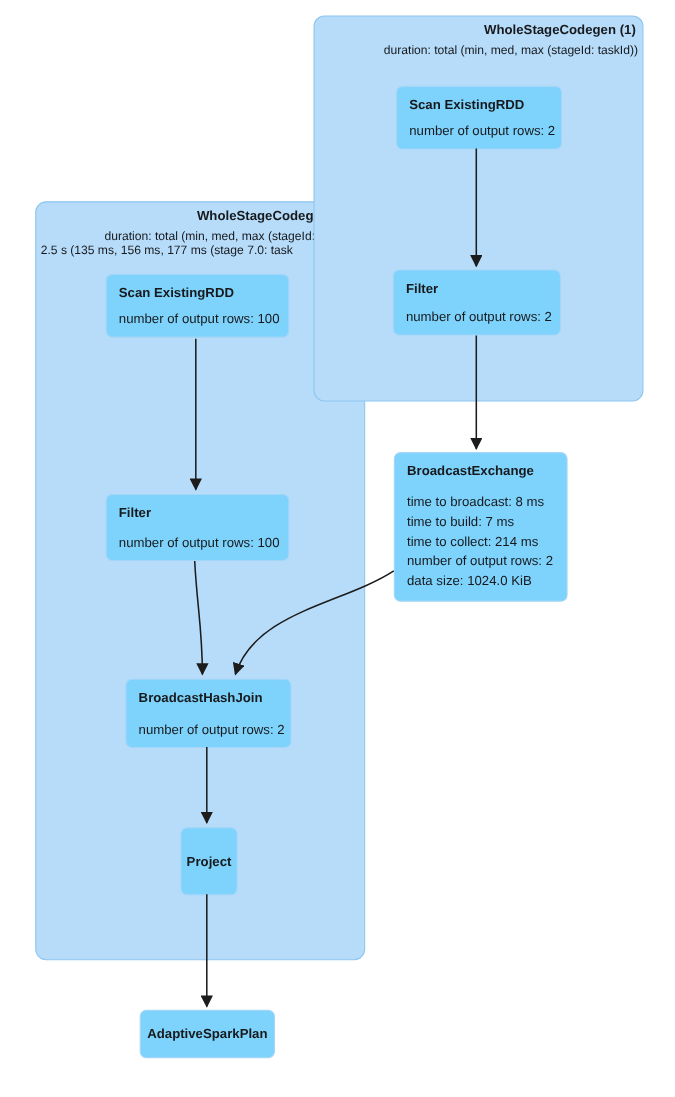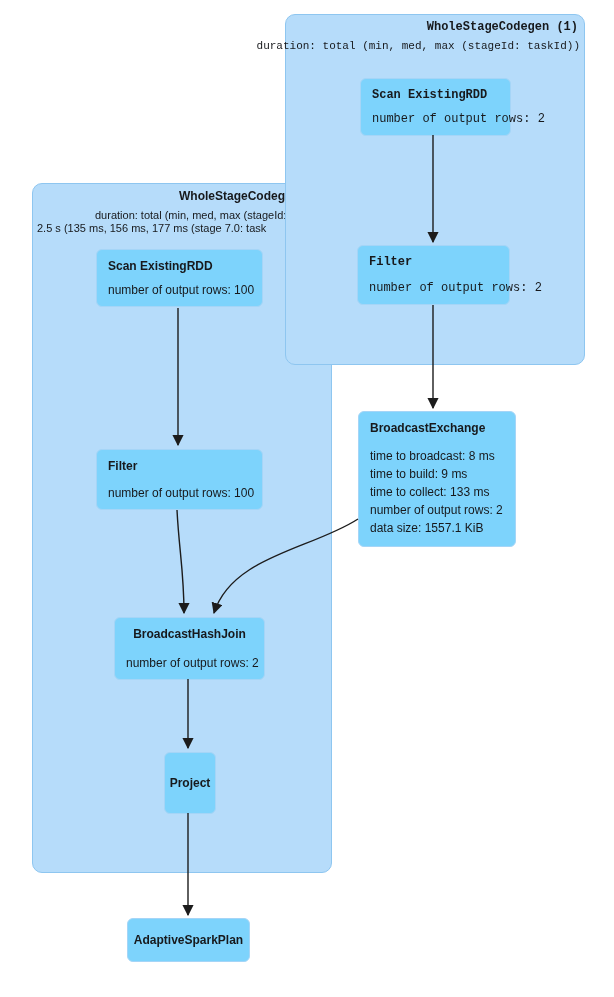--- a/index.html
+++ b/index.html
@@ -73,55 +73,55 @@
     <div class="node" style="left:63px; top:65px; width:167px; height:58px;">
       <div class="node-title">Scan ExistingRDD</div>
       <div class="node-metric">number of output rows: 100</div>
     </div>
 
     <div class="node" style="left:63px; top:265px; width:167px; height:61px;">
       <div class="node-title">Filter</div>
       <div class="node-metric">number of output rows: 100</div>
     </div>
 
-    <div class="node" style="left:81px; top:433px; width:151px; height:63px;text-align:center;">
+    <div class="node" style="left:81px; top:433px; width:151px; height:63px;">
       <div class="node-title">BroadcastHashJoin</div>
       <div class="node-metric">number of output rows: 2</div>
     </div>
 
     <div class="node center" style="left:131px; top:568px; width:52px; height:62px;">
       <div class="node-title">Project</div>
     </div>
   </div>
 
-  <div class="cluster" style="left:285px; top:14px; width:300px; height:351px;font-family:Liberation Mono, monospace;">
+  <div class="cluster" style="left:285px; top:14px; width:300px; height:351px;">
     <span class="cluster-title" style="right:6px; top:5px;">WholeStageCodegen (1)</span>
     <div class="cluster-dur right-align" style="right:4px; top:25px;">
       <div>duration: total (min, med, max (stageId: taskId))</div>
     </div>
 
     <div class="node" style="left:74px; top:63px; width:151px; height:58px;">
       <div class="node-title">Scan ExistingRDD</div>
       <div class="node-metric">number of output rows: 2</div>
     </div>
 
     <div class="node" style="left:71px; top:230px; width:153px; height:60px;">
       <div class="node-title">Filter</div>
       <div class="node-metric">number of output rows: 2</div>
     </div>
   </div>
 
   <div class="node" style="left:358px; top:411px; width:158px; height:136px;">
     <div class="node-title">BroadcastExchange</div>
     <div class="metrics">
       <div class="node-metric">time to broadcast: 8 ms</div>
-      <div class="node-metric">time to build: 9 ms</div>
-      <div class="node-metric">time to collect: 133 ms</div>
+      <div class="node-metric">time to build: 7 ms</div>
+      <div class="node-metric">time to collect: 214 ms</div>
       <div class="node-metric">number of output rows: 2</div>
-      <div class="node-metric">data size: 1557.1 KiB</div>
+      <div class="node-metric">data size: 1024.0 KiB</div>
     </div>
   </div>
 
   <div class="node center" style="left:127px; top:918px; width:123px; height:44px;">
     <div class="node-title">AdaptiveSparkPlan</div>
   </div>
 
   <svg class="arrows" viewBox="0 0 614 997" xmlns="http://www.w3.org/2000/svg">
     <defs>
       <marker id="ah" viewBox="0 0 10 10" refX="9" refY="5" markerWidth="8" markerHeight="8" orient="auto">

